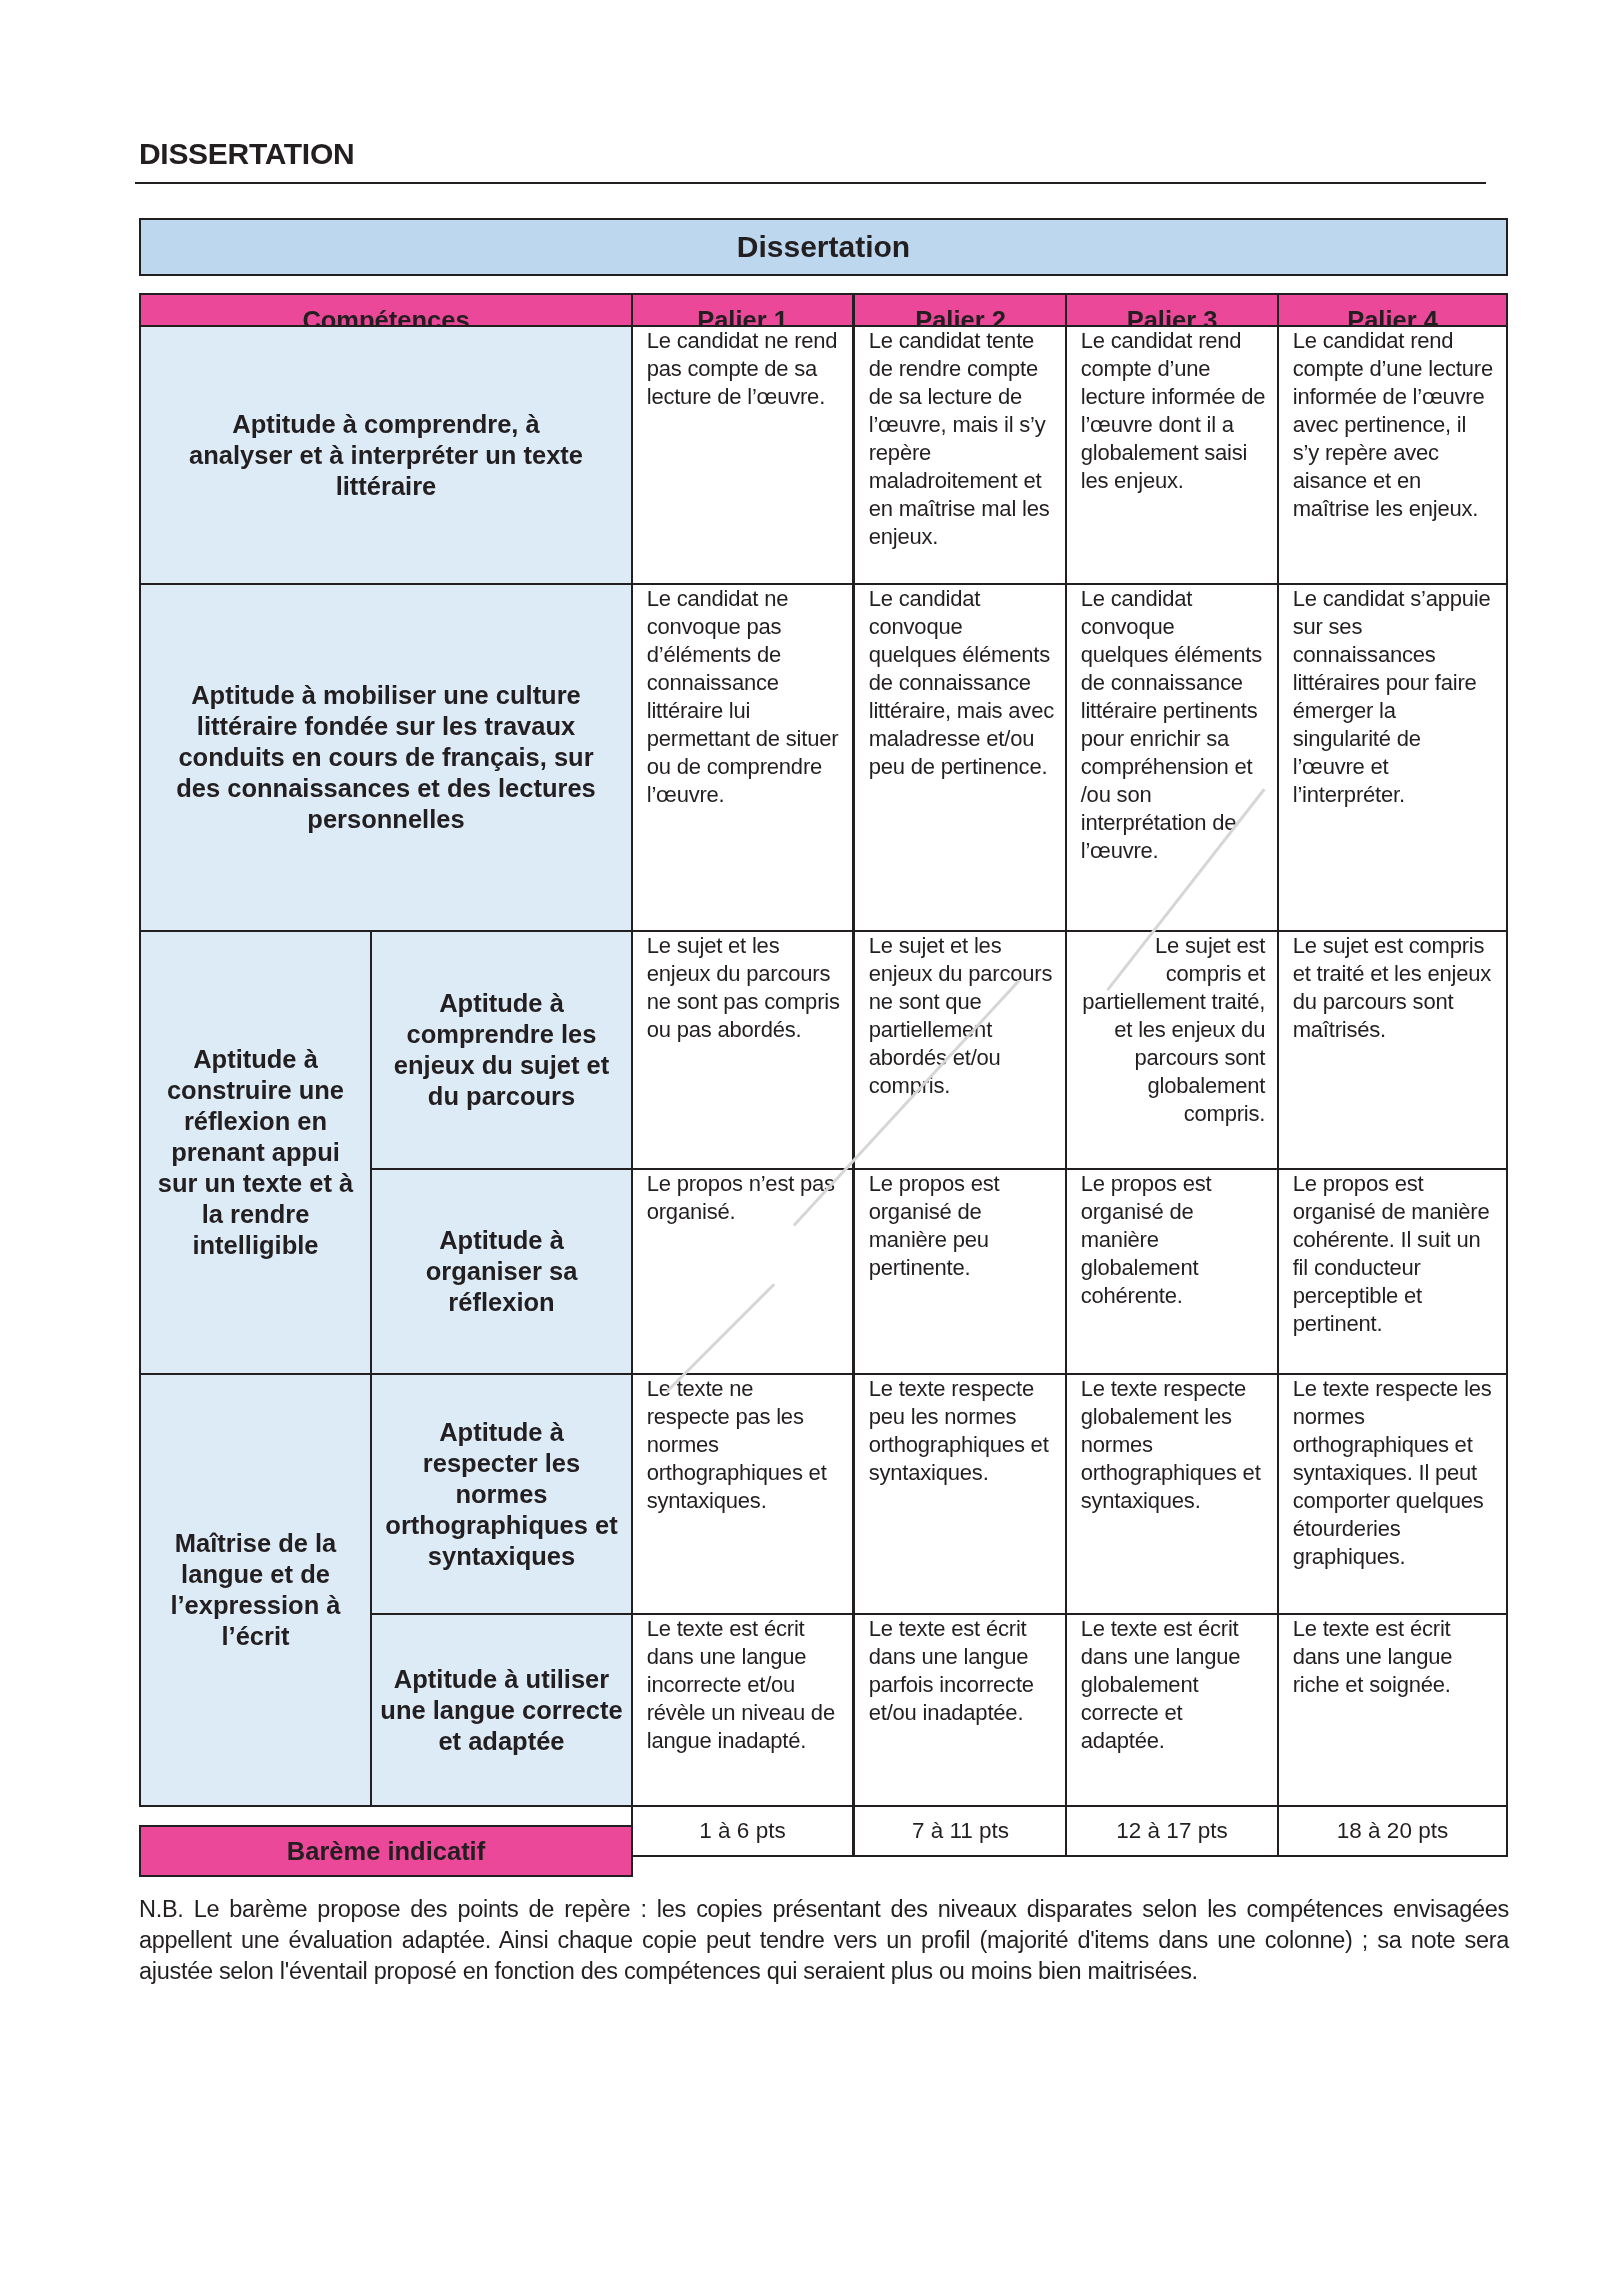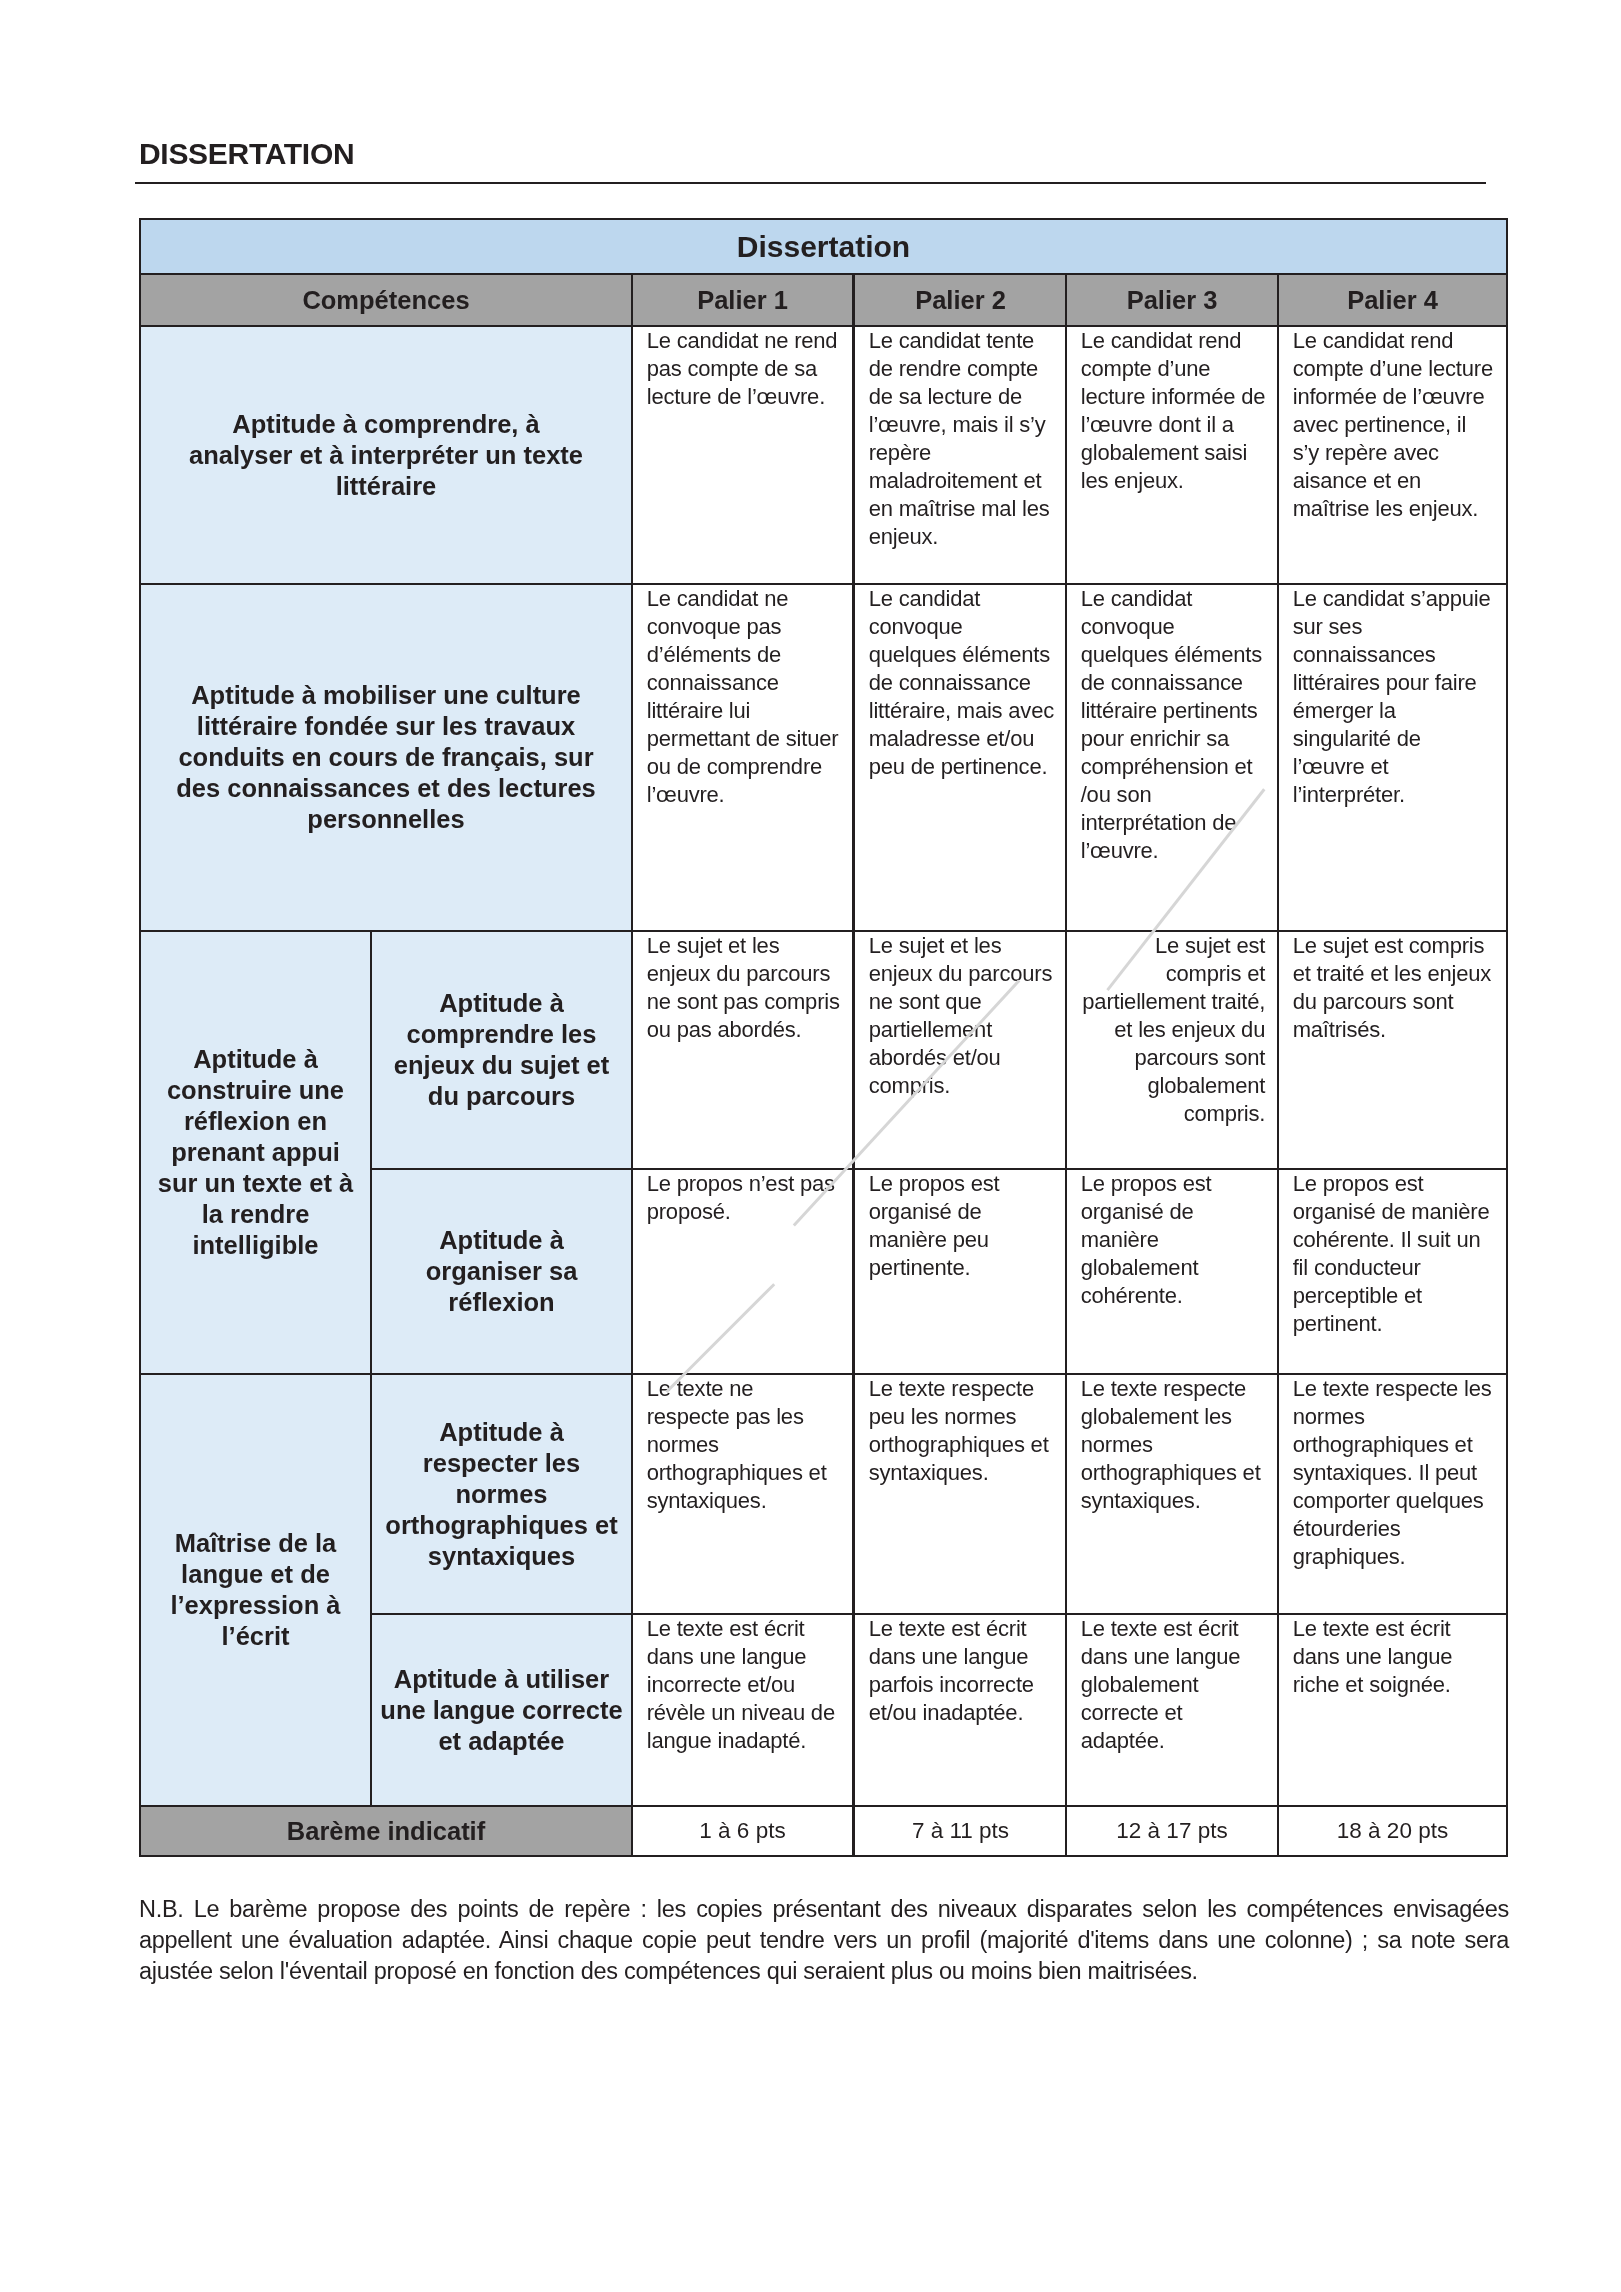--- a/index.html
+++ b/index.html
@@ -1,21 +1,21 @@
 <!DOCTYPE html>
 <html><head>
 <meta charset="utf-8">
 <style>
   html, body { margin:0; padding:0; background:#ffffff; }
   body { width:1621px; height:2293px; position:relative; font-family:"Liberation Sans", sans-serif; color:#231f20; }
   .page-title { position:absolute; left:139px; top:137px; font-size:30px; font-weight:bold; letter-spacing:-0.3px; }
   .title-rule { position:absolute; left:135px; top:182px; width:1351px; height:2px; background:#231f20; }
   .cell { position:absolute; box-sizing:border-box; border:2px solid #231f20; overflow:hidden; }
   .hdr-main { background:#bdd7ee; display:flex; align-items:center; justify-content:center; font-weight:bold; font-size:30px; }
-  .hdr { background:#a3a3a3; display:flex; align-items:center; justify-content:center; font-weight:bold; font-size:25.5px; }
+  .hdr { background:#ec4899; display:flex; align-items:center; justify-content:center; font-weight:bold; font-size:25.5px;margin-top:20px; }
   .comp { background:#ddebf7; display:flex; align-items:center; justify-content:center; text-align:center; font-weight:bold; font-size:25.5px; line-height:31px; padding:0 13.7px; }
   .desc { background:#fff; font-size:22px; line-height:28px; padding:0 11.8px 0 13.7px; letter-spacing:-0.2px; }
   .score { background:#fff; display:flex; align-items:center; justify-content:center; font-size:22.5px; }
   .nb { position:absolute; left:139px; top:1894px; width:1370px; font-size:23.5px; line-height:31px; text-align:justify; letter-spacing:-0.3px; }
   .watermark { position:absolute; pointer-events:none; }
 </style>
 </head>
 <body>
 
 <div class="page-title">DISSERTATION</div>
@@ -44,21 +44,21 @@
   <div class="cell desc" style="left:1277px;top:583px;width:231px;height:349px;">Le candidat s’appuie sur ses connaissances littéraires pour faire émerger la singularité de l’œuvre et l’interpréter.</div>
 
   <div class="cell comp" style="left:139px;top:930px;width:233px;height:445px;padding:0 9.8px;">Aptitude à construire une réflexion en prenant appui sur un texte et à la rendre intelligible</div>
   <div class="cell comp" style="left:370px;top:930px;width:263px;height:240px;">Aptitude à comprendre les enjeux du sujet et du parcours</div>
   <div class="cell desc" style="left:631px;top:930px;width:223px;height:240px;">Le sujet et les enjeux du parcours ne sont pas compris ou pas abordés.</div>
   <div class="cell desc" style="left:853px;top:930px;width:215px;height:240px;">Le sujet et les enjeux du parcours ne sont que partiellement abordés et/ou compris.</div>
   <div class="cell desc" style="left:1065px;top:930px;width:214px;height:240px;text-align:right;">Le sujet est compris et partiellement traité, et les enjeux du parcours sont globalement compris.</div>
   <div class="cell desc" style="left:1277px;top:930px;width:231px;height:240px;">Le sujet est compris et traité et les enjeux du parcours sont maîtrisés.</div>
 
   <div class="cell comp" style="left:370px;top:1168px;width:263px;height:207px;padding:0 39px;">Aptitude à organiser sa réflexion</div>
-  <div class="cell desc" style="left:631px;top:1168px;width:223px;height:207px;">Le propos n’est pas proposé.</div>
+  <div class="cell desc" style="left:631px;top:1168px;width:223px;height:207px;">Le propos n’est pas organisé.</div>
   <div class="cell desc" style="left:853px;top:1168px;width:215px;height:207px;">Le propos est organisé de manière peu pertinente.</div>
   <div class="cell desc" style="left:1065px;top:1168px;width:214px;height:207px;">Le propos est organisé de manière globalement cohérente.</div>
   <div class="cell desc" style="left:1277px;top:1168px;width:231px;height:207px;">Le propos est organisé de manière cohérente. Il suit un fil conducteur perceptible et pertinent.</div>
 
   <div class="cell comp" style="left:139px;top:1373px;width:233px;height:434px;padding:0 11.8px;">Maîtrise de la langue et de l’expression à l’écrit</div>
   <div class="cell comp" style="left:370px;top:1373px;width:263px;height:242px;padding:0 13px;">Aptitude à respecter les normes orthographiques et syntaxiques</div>
   <div class="cell desc" style="left:631px;top:1373px;width:223px;height:242px;">Le texte ne respecte pas les normes orthographiques et syntaxiques.</div>
   <div class="cell desc" style="left:853px;top:1373px;width:215px;height:242px;">Le texte respecte peu les normes orthographiques et syntaxiques.</div>
   <div class="cell desc" style="left:1065px;top:1373px;width:214px;height:242px;">Le texte respecte globalement les normes orthographiques et syntaxiques.</div>
   <div class="cell desc" style="left:1277px;top:1373px;width:231px;height:242px;">Le texte respecte les normes orthographiques et syntaxiques. Il peut comporter quelques étourderies graphiques.</div>

